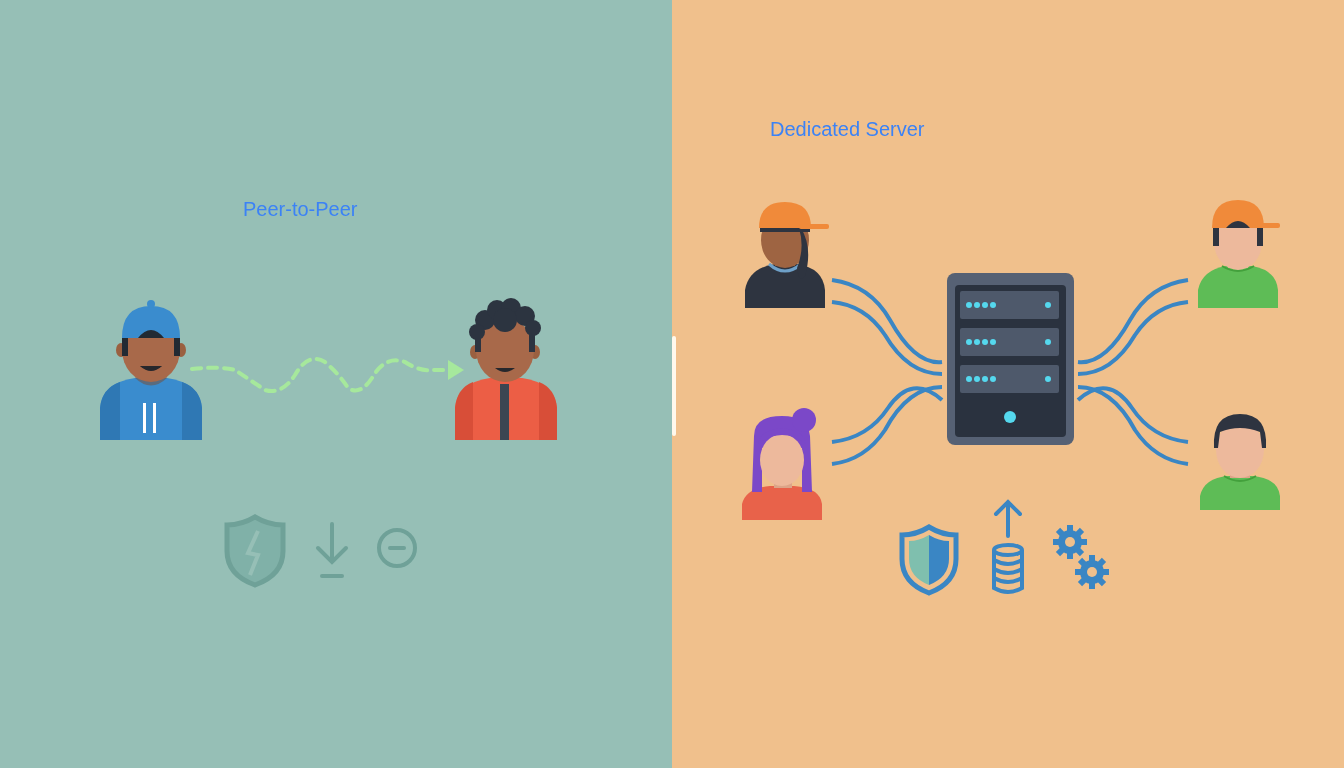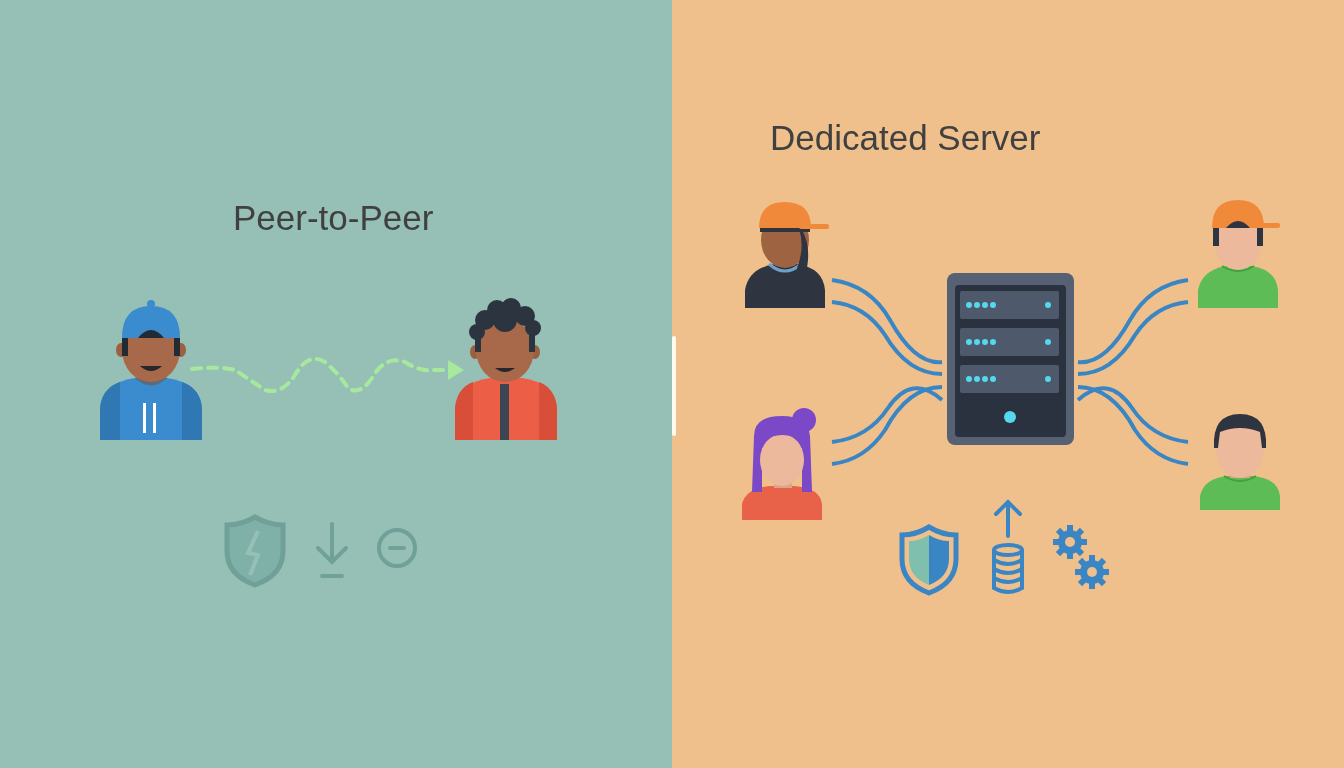--- a/index.html
+++ b/index.html
@@ -1,31 +1,31 @@
 <!DOCTYPE html>
 <html><head>
 <meta charset="utf-8">
 <style>
   html,body{margin:0;padding:0;}
   body{width:1344px;height:768px;position:relative;overflow:hidden;font-family:"Liberation Sans",sans-serif;}
   .panel{position:absolute;top:0;height:768px;}
   .left{left:0;width:672px;background:#96bfb6;}
   .right{left:672px;width:672px;background:#f0c08c;}
   .divider-handle{position:absolute;left:672px;top:336px;width:4px;height:100px;background:#fff8ec;border-radius:2px;}
-  .title{position:absolute;font-size:35px;color:#404040;white-space:nowrap;}
+  .title{position:absolute;font-size:20px;color:#3b82f6;white-space:nowrap;}
   svg{position:absolute;overflow:visible;}
 </style>
 </head>
 <body>
 
 <div class="panel left"></div>
 <div class="panel right"></div>
 <div class="divider-handle"></div>
 
-<div class="title" style="left:233px;top:198px;">Peer-to-Peer</div>
+<div class="title" style="left:243px;top:198px;">Peer-to-Peer</div>
 <div class="title" style="left:770px;top:118px;">Dedicated Server</div>
 
 <svg style="left:100px;top:298px;" width="102" height="142" viewBox="0 0 102 142">
   <path d="M0 142 L0 110 Q2 85 35 80 L67 80 Q100 85 102 110 L102 142 Z" fill="#3a8cce"></path>
   <path d="M0 142 L0 110 Q2 90 20 84 L20 142 Z" fill="#2f78b4"></path>
   <path d="M82 142 L82 84 Q100 90 102 110 L102 142 Z" fill="#2f78b4"></path>
   <path d="M35 80 Q51 95 67 80 L62 72 L40 72 Z" fill="#7a4a2e" opacity="0.5"></path>
   <rect x="43" y="105" width="3" height="30" fill="#fff"></rect>
   <rect x="53" y="105" width="3" height="30" fill="#fff"></rect>
   <rect x="42" y="62" width="18" height="16" fill="#9a6040"></rect>

